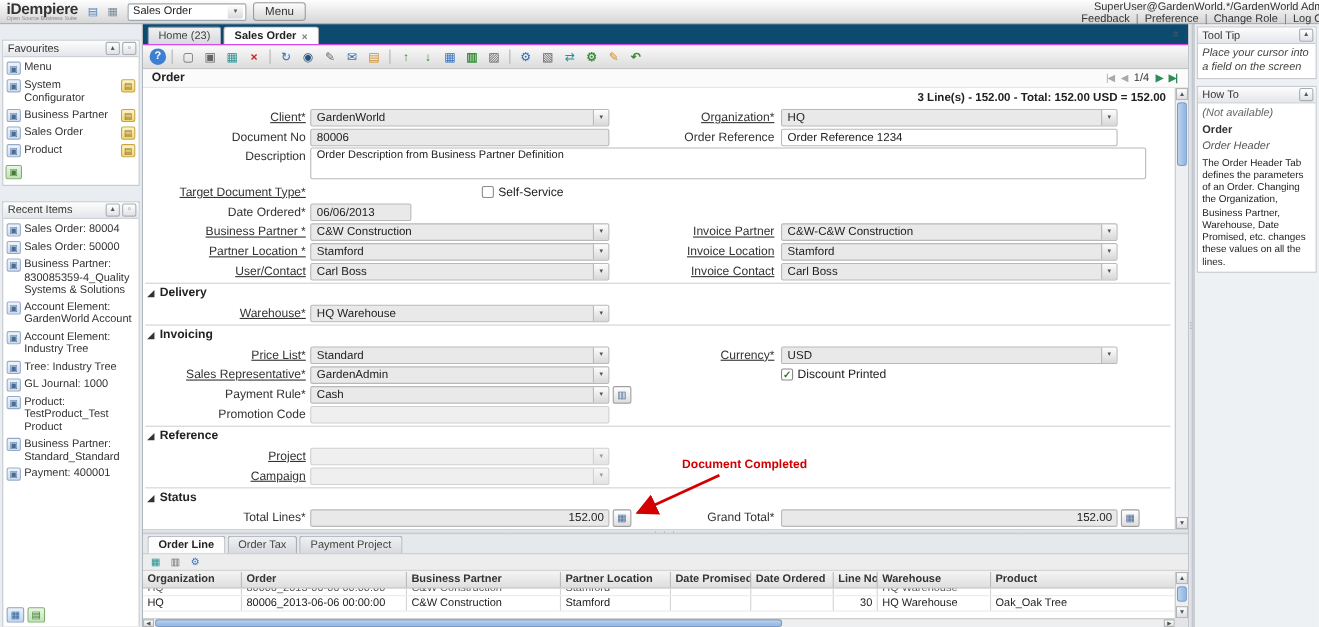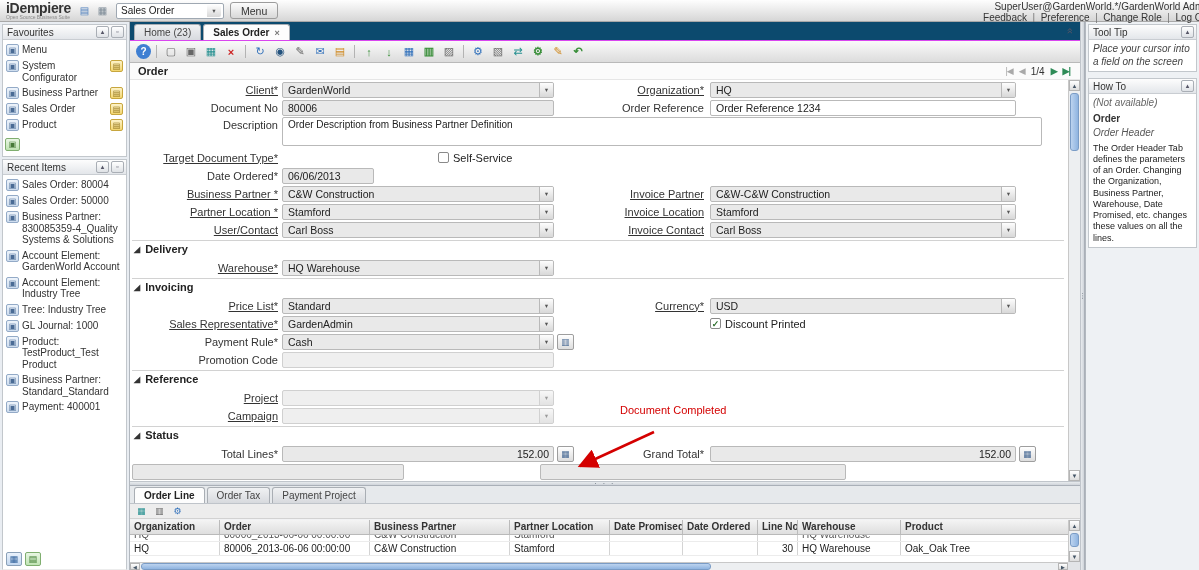--- a/index.html
+++ b/index.html
@@ -22,21 +22,21 @@
   .user-line{font-size:10px;color:#333}
   .user-links{font-size:10px;color:#333}
   .user-links a{color:#333;text-decoration:none;cursor:pointer}
   .user-links a + a::before{content:"  |  ";color:#777;white-space:pre}
 
   
   .layout{display:flex;height:548px}
 
   
   .lsb{width:130px;background:#e9edf2;border-right:1px solid #b2b8bf;display:flex;flex-direction:column;font-size:10px;overflow:hidden}
-  .panel{border:1px solid #c2c7cc;margin:2px 2px 0;background:#fff;display:flex;flex-direction:column;overflow:hidden}
+  .panel{border:1px solid #c2c7cc;margin:14px 2px 0;background:#fff;display:flex;flex-direction:column;overflow:hidden}
   .panel.grow{flex:1}
   .phead{height:15px;flex:0 0 auto;background:linear-gradient(#fdfdfd,#e3e6ea);border-bottom:1px solid #c9cdd2;display:flex;align-items:center;padding:0 2px 0 4px;color:#333}
   .phead .ttl{flex:1;overflow:hidden;white-space:nowrap}
   .pbtn{width:13px;height:12px;border:1px solid #a9aeb5;background:linear-gradient(#fff,#dfe2e6);border-radius:2px;font-size:7px;line-height:10px;text-align:center;color:#556;cursor:pointer;margin-left:2px}
   .pbtn-collapse::after{content:"▴"}
   .pbtn-pop::after{content:"▫"}
   .pbody{padding:2px 1px;overflow:hidden}
   .sitem{display:flex;align-items:flex-start;padding:2px 2px;gap:3px;cursor:pointer;color:#333}
   .sitem .slabel{flex:1;line-height:1.15;word-wrap:break-word;overflow:hidden}
   .mini-ic{width:13px;height:12px;flex:0 0 auto;border-radius:2px;font-size:8px;line-height:11px;text-align:center}
@@ -109,21 +109,21 @@
   .cb{width:11px;height:11px;background:#fff;border:1px solid #8a8a8a;border-radius:2px;display:inline-flex;align-items:center;justify-content:center;font-size:9px;color:#2d6e2d;font-weight:bold}
   .cb.checked::after{content:"✓"}
   .sq-btn{width:17px;height:16px;margin-left:3px;background:linear-gradient(#fff,#ddd);border:1px solid #9e9e9e;border-radius:2px;font-size:9px;display:inline-flex;align-items:center;justify-content:center;color:#4a6b95;cursor:pointer}
   .calc-btn::after{content:"▦"}
   .pay-btn::after{content:"▥"}
   .sect{display:flex;align-items:center;gap:5px;height:17px;margin:2px 0 2px;border-top:1px solid #d2d2d2;font-weight:bold;color:#222;cursor:pointer}
   .sect::before{content:"◢";font-size:8px;color:#333;margin-left:2px}
 
   
   .annot{position:absolute;left:0;top:0;width:100%;height:100%;pointer-events:none}
-  .annot-text{position:absolute;left:490px;top:324px;color:#d40000;font-weight:normal;font-size:11px;white-space:nowrap}
+  .annot-text{position:absolute;left:490px;top:336px;color:#d40000;font-weight:bold;font-size:11px;white-space:nowrap}
 
   
   .fvscroll{position:absolute;top:0;right:0;bottom:0;width:12px;background:#edeff1;border-left:1px solid #c8c8c8}
   .sarr{position:absolute;left:0;width:11px;height:11px;background:linear-gradient(#fff,#ddd);border:1px solid #b5b5b5;font-size:6px;text-align:center;line-height:10px;color:#456;cursor:pointer}
   .sarr.up{top:0}
   .sarr.up::after{content:"▲"}
   .sarr.down{bottom:0}
   .sarr.down::after{content:"▼"}
   .vthumb{position:absolute;left:1px;width:9px;background:linear-gradient(90deg,#bcd3ef,#8fb4e0);border:1px solid #7a9cc6;border-radius:3px;cursor:grab}
   .fvscroll .vthumb{top:13px;height:58px}
@@ -364,20 +364,21 @@
       <div class="rec-nav">
         <span class="nav-btn nav-dis">|◀</span>
         <span class="nav-btn nav-dis">◀</span>
         <span class="nav-pos">1/4</span>
         <span class="nav-btn nav-en">▶</span>
         <span class="nav-btn nav-en">▶|</span>
       </div>
     </div>
 
     <div class="form-area">
+      <div class="summary">3 Line(s) - 152.00 - Total: 152.00 USD = 152.00</div>
 
       <div class="frow">
         <div class="flab link">Client*</div>
         <div class="fld w-l">
           <span class="val">GardenWorld</span>
           <span class="dd"></span>
         </div>
         <div class="flab2 link">Organization*</div>
         <div class="fld w-r">
           <span class="val">HQ</span>

